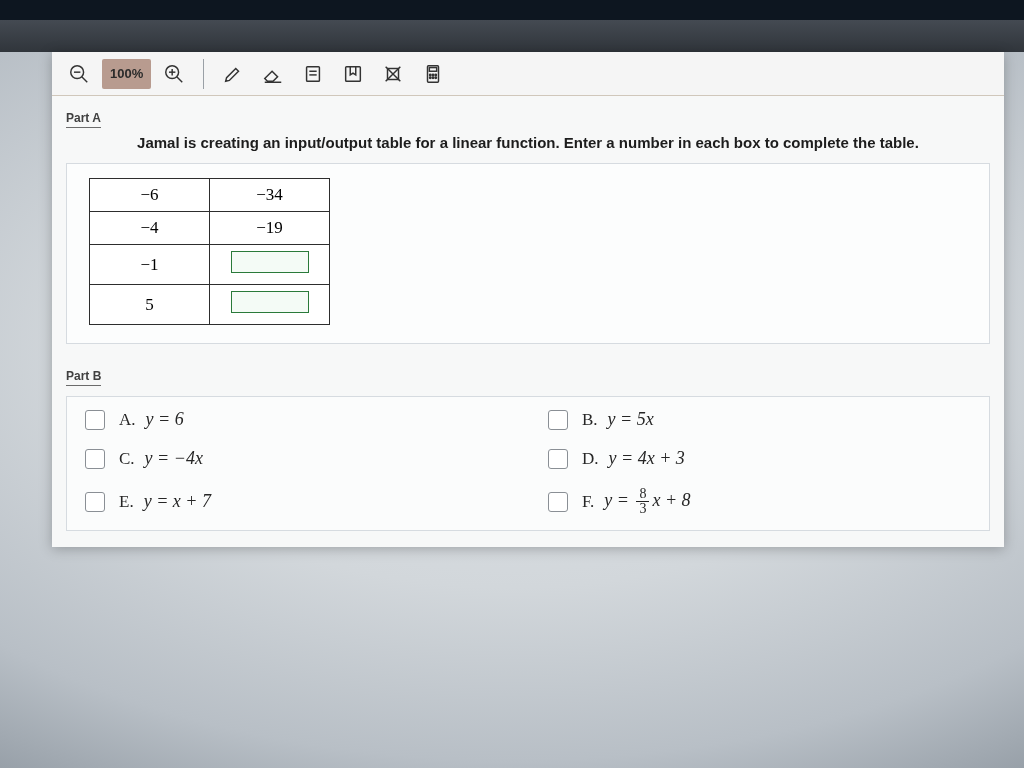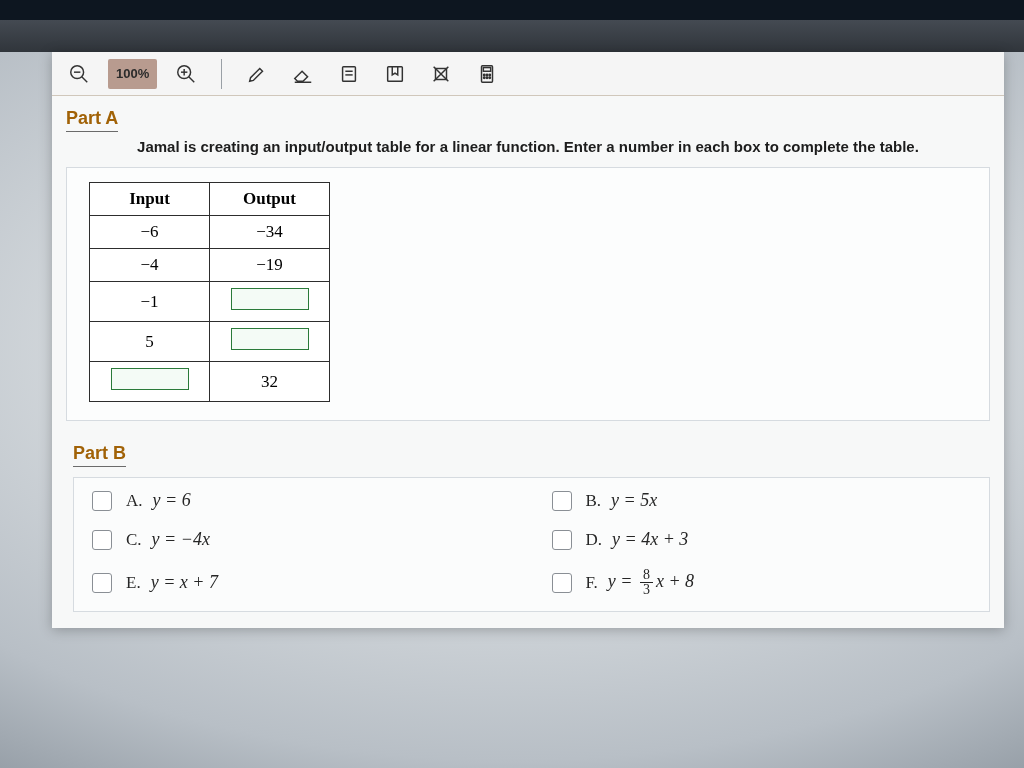--- a/index.html
+++ b/index.html
@@ -17,42 +17,42 @@
     background: linear-gradient(#444a52, #30353b);
   }
   .page {
     position: absolute; left: 52px; top: 52px; width: 952px;
     background: #f8f9fa;
     box-shadow: 0 2px 12px rgba(0,0,0,.25);
   }
   
   .toolbar {
     height: 44px; background: #f5f5f5; border-bottom: 1px solid #d0c7bb;
-    display: flex; align-items: center; gap: 12px; padding: 0 10px;
+    display: flex; align-items: center; gap: 6px; padding: 0 10px;
   }
   .tb-btn {
     width: 34px; height: 34px; display: flex; align-items: center; justify-content: center;
     color: #3a3a3a; border-radius: 3px;
   }
   .tb-btn svg { width: 22px; height: 22px; stroke: #333; fill: none; stroke-width: 1.6; }
   .zoom-pct {
     height: 30px; padding: 0 8px; background: #b89b8f; color: #2b2b2b;
     font-size: 13px; font-weight: bold; display: flex; align-items: center;
     border-radius: 2px;
   }
   .tb-sep { width: 1px; height: 30px; background: #9aa0a6; margin: 0 6px; }
   
   .instr {
     background: #1f1c1c; color: #e7e7e7; font-size: 15px;
     padding: 10px 14px; letter-spacing: .2px;
   }
   
   .content { padding: 12px 14px 16px 14px; background: #f7f8f8; }
   .part-heading {
-    font-size: 18px; font-weight: bold; color: #a16207;
+    font-size: 12px; font-weight: bold; color: #404040;
     border-bottom: 1.5px solid #6b6b6b; display: inline-block; padding-bottom: 2px;
   }
   .prompt {
     font-size: 15px; font-weight: bold; color: #1d1d1d; margin-top: 6px; text-align: center;
   }
   .panel {
     margin-top: 12px; border: 1px solid #d6dbe0; background: #fcfdfd;
     padding: 14px 16px 18px 22px;
   }
   
@@ -64,21 +64,21 @@
     font-family: "Times New Roman", Times, serif;
     font-size: 17px; padding: 6px 0;
     width: 120px; height: 32px;
   }
   table.io th { font-weight: bold; }
   .blank-box {
     display: inline-block; width: 78px; height: 22px;
     border: 1.5px solid #2a7a3a; background: #f4fbf6;
   }
   
-  .partB-wrap { margin-top: 22px; margin-left: 7px; }
+  .partB-wrap { margin-top: 22px; }
   .underline-word { text-decoration: underline; }
   .choices {
     margin-top: 10px; border: 1px solid #d6dbe0; background: #fbfcfc;
     padding: 12px 18px 14px 18px;
     display: grid; grid-template-columns: 1fr 1fr; row-gap: 18px; column-gap: 40px;
     font-family: "Times New Roman", Times, serif; font-size: 18px; color: #262626;
   }
   .choice { display: flex; align-items: center; gap: 14px; }
   .cb {
     width: 20px; height: 20px; border: 1.5px solid #8a8f95; border-radius: 3px;
@@ -168,43 +168,35 @@
 
   <div class="content">
 
     <div>
       <span class="part-heading">Part A</span>
       <div class="prompt">Jamal is creating an input/output table for a linear function. Enter a number in each box to complete the table.</div>
 
       <div class="panel">
         <table class="io">
           <tbody>
-              <tr>
-            <th>Input</th>
-            <th>Output</th>
-          </tr>
           <tr>
             <td>−6</td>
             <td>−34</td>
           </tr>
           <tr>
             <td>−4</td>
             <td>−19</td>
           </tr>
           <tr>
             <td>−1</td>
             <td><span class="blank-box"></span></td>
           </tr>
           <tr>
             <td>5</td>
             <td><span class="blank-box"></span></td>
-          </tr>
-          <tr>
-            <td><span class="blank-box"></span></td>
-            <td>32</td>
           </tr>
         </tbody>
           </table>
       </div>
     </div>
 
     <div class="partB-wrap">
       <span class="part-heading">Part B</span>
 
       <div class="choices">

